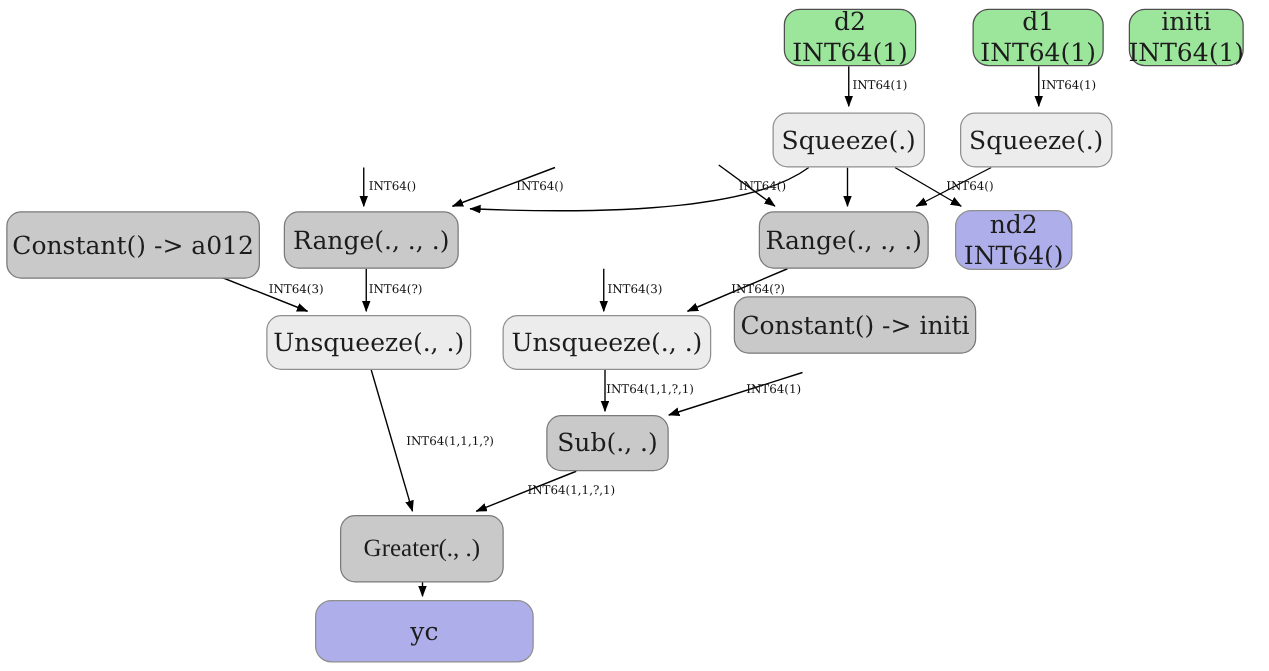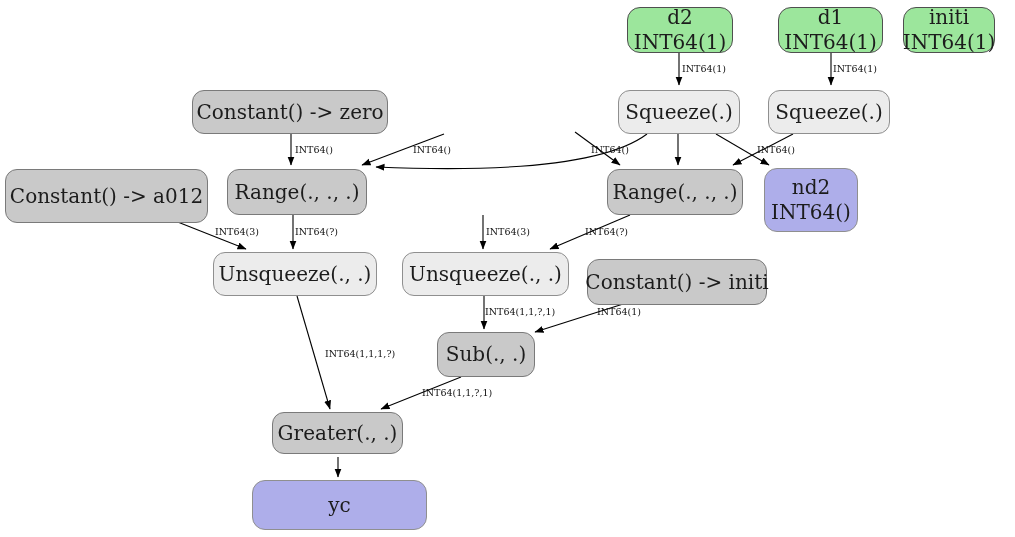--- a/index.html
+++ b/index.html
@@ -91,59 +91,56 @@
   </div>
   <div class="node input" style="left:778px;top:7px;width:105px;height:46px;">
     <div>d1</div>
     <div>INT64(1)</div>
   </div>
   <div class="node input" style="left:903px;top:7px;width:92px;height:46px;">
     <div>initi</div>
     <div>INT64(1)</div>
   </div>
 
-  <div class="node op-dark" style="left:192px;top:90px;width:196px;height:44px;">
-    <div>Constant() -&gt; zero</div>
-  </div>
   <div class="node op-light" style="left:618px;top:90px;width:122px;height:44px;">
     <div>Squeeze(.)</div>
   </div>
   <div class="node op-light" style="left:768px;top:90px;width:122px;height:44px;">
     <div>Squeeze(.)</div>
   </div>
 
   <div class="node op-dark" style="left:5px;top:169px;width:203px;height:54px;">
     <div>Constant() -&gt; a012</div>
   </div>
   <div class="node op-dark" style="left:227px;top:169px;width:140px;height:46px;">
     <div>Range(., ., .)</div>
   </div>
   <div class="node op-dark" style="left:607px;top:169px;width:136px;height:46px;">
     <div>Range(., ., .)</div>
   </div>
 
-  <div class="node output" style="left:764px;top:168px;width:94px;height:64px;">
+  <div class="node output" style="left:764px;top:168px;width:94px;height:48px;">
     <div>nd2</div>
     <div>INT64()</div>
   </div>
 
   <div class="node op-light" style="left:213px;top:252px;width:164px;height:44px;">
     <div>Unsqueeze(., .)</div>
   </div>
   <div class="node op-light" style="left:402px;top:252px;width:167px;height:44px;">
     <div>Unsqueeze(., .)</div>
   </div>
-  <div class="node op-dark" style="left:587px;top:259px;width:180px;height:46px;">
+  <div class="node op-dark" style="left:587px;top:237px;width:194px;height:46px;">
     <div>Constant() -&gt; initi</div>
   </div>
 
   <div class="node op-dark" style="left:437px;top:332px;width:98px;height:45px;">
     <div>Sub(., .)</div>
   </div>
-  <div class="node op-dark" style="left:272px;top:412px;width:131px;height:42px;">
+  <div class="node op-dark" style="left:272px;top:412px;width:131px;height:54px;font-family:Liberation Serif, serif;">
     <div>Greater(., .)</div>
   </div>
 
   <div class="node output" style="left:252px;top:480px;width:175px;height:50px;">
     <div>yc</div>
   </div>
 
   <span class="elabel" style="left:682px;top:63px;">INT64(1)</span>
   <span class="elabel" style="left:833px;top:63px;">INT64(1)</span>
   <span class="elabel" style="left:295px;top:144px;">INT64()</span>

